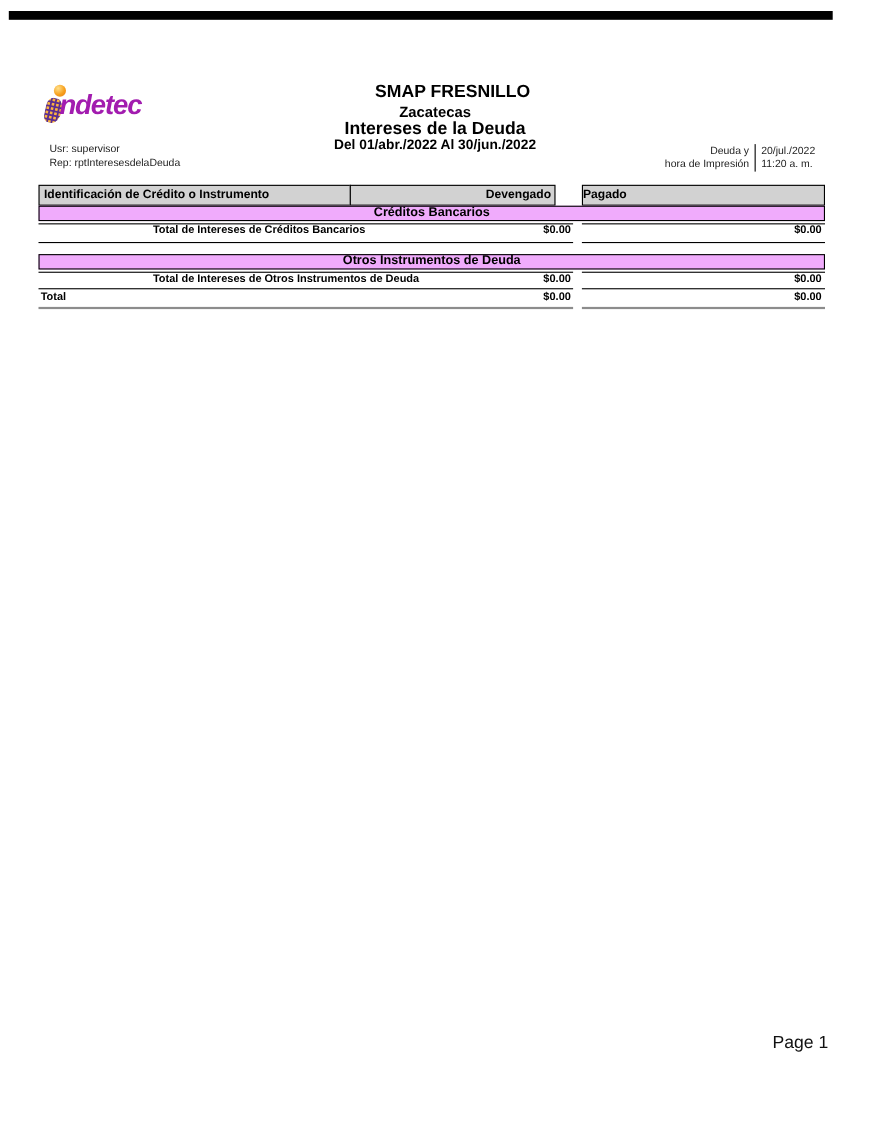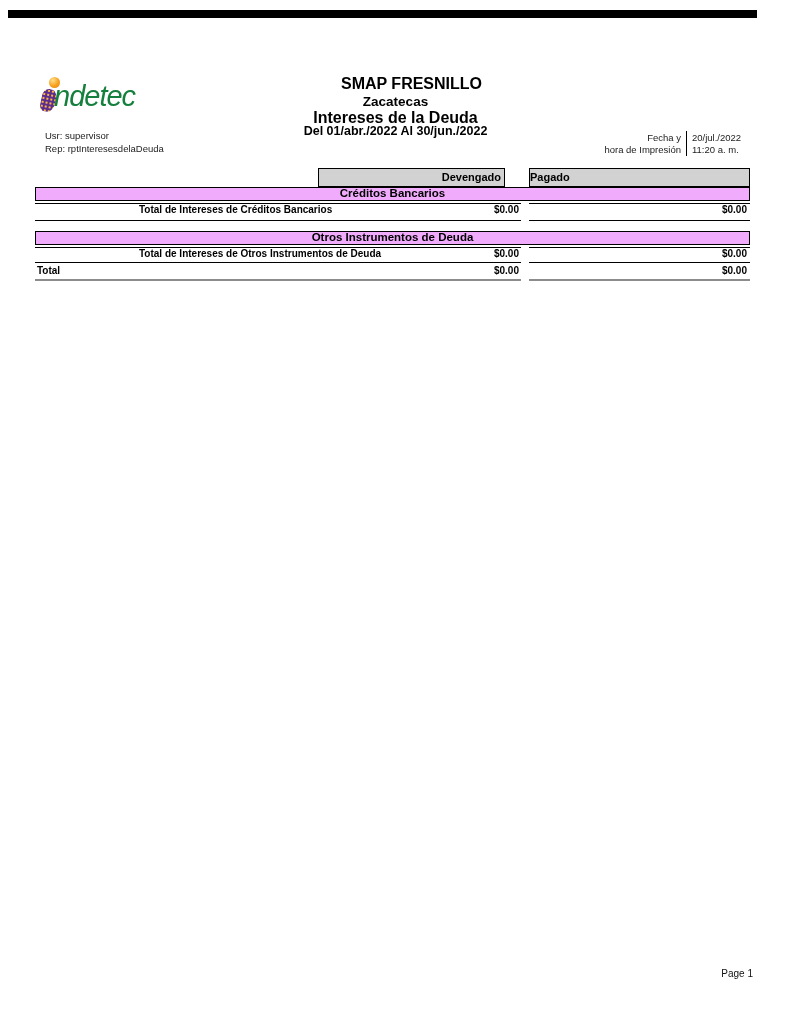--- a/index.html
+++ b/index.html
@@ -25,22 +25,22 @@
   .logo-i {
     position: absolute; left: 1px; top: 12px; width: 15px; height: 23px;
     background:
       radial-gradient(#ffb53d 1.1px, rgba(0,0,0,0) 1.4px) 0 0 / 4px 4px,
       #5b2d8f;
     border-radius: 50% 50% 60% 40% / 45% 55% 65% 35%;
     transform: rotate(12deg);
   }
   .logo-text {
     position: absolute; left: 14px; top: 5px;
-    font-size: 29px; font-weight: normal; font-style: italic;
-    color: #15803d; letter-spacing: -1px; line-height: 28px;
+    font-size: 25px; font-weight: bold; font-style: italic;
+    color: #a21caf; letter-spacing: -1px; line-height: 28px;
   }
 
   
   .title-block { position: absolute; left: 0; top: 0; width: 791px; text-align: center; }
   .t-main   { position: absolute; top: 75px;  width: 100%; font-size: 16px;   font-weight: bold; padding-left: 32px; }
   .t-state  { position: absolute; top: 94px;  width: 100%; font-size: 13.5px; font-weight: bold; }
   .t-report { position: absolute; top: 109px; width: 100%; font-size: 16px; font-weight: bold; }
   .t-period { position: absolute; top: 124px; width: 100%; font-size: 12.5px; font-weight: bold; }
 
   .usr { position: absolute; left: 45px; top: 130px; font-size: 9.5px; color: #222; }
@@ -80,21 +80,21 @@
   .val { position: absolute; font-size: 10px; font-weight: bold; text-align: right; }
   .val.dev { left: 318px; width: 201px; }
   .val.pag { left: 529px; width: 218px; }
 
   .r1 { top: 204px; }
   .r2 { top: 248px; }
   .r3 { top: 265px; }
   .indent { left: 139px; }
   .flush  { left: 37px; }
 
-  .page-num { position: absolute; right: 38px; top: 968px; font-size: 10px; color: #111; text-align: right; }
+  .page-num { position: absolute; right: 38px; top: 940px; font-size: 16px; color: #111; text-align: right; }
 </style>
 </head>
 <body>
 
 <div class="page">
 
   <div class="topbar"></div>
 
   <div class="logo">
     <span class="logo-ball"></span>
@@ -106,29 +106,30 @@
     <div class="t-main">SMAP FRESNILLO</div>
     <div class="t-state">Zacatecas</div>
     <div class="t-report">Intereses de la Deuda</div>
     <div class="t-period">Del 01/abr./2022 Al 30/jun./2022</div>
   </div>
 
   <div class="usr">Usr: supervisor</div>
   <div class="rep">Rep: rptInteresesdelaDeuda</div>
 
   <div class="print-labels">
-    <div>Fecha y</div>
+    <div>Deuda y</div>
     <div>hora de Impresión</div>
   </div>
   <div class="print-vrule"></div>
   <div class="print-values">
     <div>20/jul./2022</div>
     <div>11:20 a. m.</div>
   </div>
 
+  <div class="hcell c1">Identificación de Crédito o Instrumento</div>
   <div class="hcell c2">Devengado</div>
   <div class="hcell c3">Pagado</div>
 
   <div class="section-bar bar1">Créditos Bancarios</div>
   <div class="rule l" style="top:203px"></div>
   <div class="rule r" style="top:203px"></div>
 
   <div class="row-label indent r1">Total de Intereses de Créditos Bancarios</div>
   <div class="val dev r1">$0.00</div>
   <div class="val pag r1">$0.00</div>

